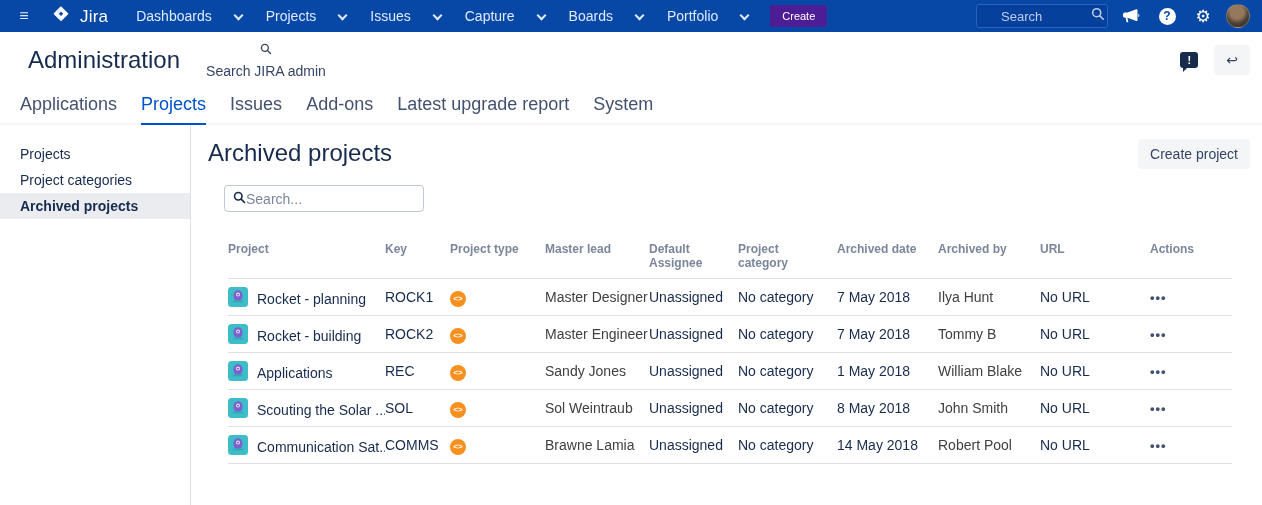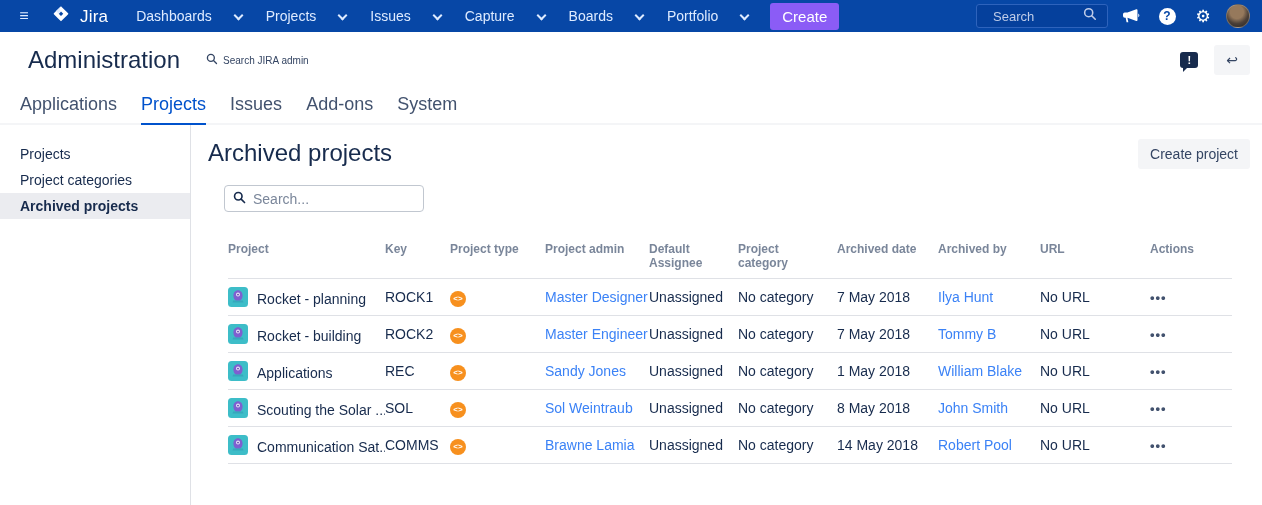--- a/index.html
+++ b/index.html
@@ -12,41 +12,41 @@
   .nav-left { display:flex; align-items:center; gap:4px; flex:1; }
   .hamburger { width:28px; height:24px; display:flex; align-items:center; justify-content:center;
     font-size:16px; color:#DEEBFF; cursor:pointer; }
   .jira-logo { display:flex; align-items:flex-end; gap:10px; margin:0 14px 0 10px; cursor:pointer; }
   .jira-logo .wordmark { font-size:17px; font-weight:400; color:#fff; letter-spacing:.2px; }
   .nav-menu { display:flex; align-items:center; gap:20px; font-size:14px; font-weight:500;
     color:#DEEBFF; padding:5px 10px; border-radius:3px; cursor:pointer; white-space:nowrap; }
   .nav-menu .chev { width:8px; height:8px; position:relative; top:-2px; margin-left:2px; }
   .nav-menu .chev::after { content:""; position:absolute; left:1px; top:2px; width:5px; height:5px;
     border-right:2px solid #DEEBFF; border-bottom:2px solid #DEEBFF; transform:rotate(45deg); }
-  .create-btn { background:#8b5cf6; color:#fff; font-size:15px; font-weight:500;
+  .create-btn { background:#4c1d95; color:#fff; font-size:11px; font-weight:500;
     border:none; border-radius:3px; padding:5px 12px; margin-left:8px; cursor:pointer; }
   .nav-right { display:flex; align-items:center; gap:10px; }
   .nav-search { display:flex; align-items:center; background:#05409C; border:1px solid #2E63BC;
-    border-radius:3px; height:24px; width:132px; padding:0 16px; }
+    border-radius:3px; height:24px; width:132px; padding:0 24px; }
   .nav-search input { background:transparent; border:none; outline:none; color:#BFCCE8; flex:1;
     font-size:13px; font-family:inherit; width:90px; }
   .nav-search input::placeholder { color:#BFCCE8; }
   .nav-icon { width:26px; height:26px; display:flex; align-items:center; justify-content:center; cursor:pointer; }
   .help-bubble { width:17px; height:17px; border-radius:50%; background:#fff; color:#0747A6;
     font-size:12px; font-weight:700; display:flex; align-items:center; justify-content:center; }
   .gear-glyph { color:#fff; font-size:17px; line-height:1; }
   .avatar { width:24px; height:24px; border-radius:50%;
     background:radial-gradient(circle at 45% 32%, #96795c 0 34%, #4c4038 60%, #23201d 100%);
     border:1px solid rgba(255,255,255,.25); cursor:pointer; }
 
   
   .admin-header { height:56px; display:flex; align-items:center; padding:0 12px 0 20px;margin-left:8px; }
   .admin-title { font-size:24px; font-weight:500; color:#172B4D; }
-  .admin-search { display:flex; align-items:center; gap:5px; margin-left:26px; font-size:10px;
-    color:#344563; cursor:pointer; }
+  .admin-search { display:flex; align-items:center; gap:5px; margin-left:26px; font-size:14px;
+    color:#344563; cursor:pointer;flex-direction:column; }
   .spacer { flex:1; }
   .feedback-icon { width:18px; height:16px; background:#172B4D; border-radius:3px; position:relative;
     color:#fff; font-size:11px; font-weight:700; display:flex; align-items:center; justify-content:center;
     margin-right:16px; cursor:pointer; }
   .feedback-icon::after { content:""; position:absolute; bottom:-4px; left:3px;
     border:3px solid transparent; border-top-color:#172B4D; border-left-color:#172B4D; }
   .back-btn { background:#F4F5F7; border:none; border-radius:3px; height:30px; padding:0 12px;
     font-size:14px; color:#344563; font-family:inherit; display:flex; align-items:center; gap:6px; cursor:pointer; }
 
   
@@ -60,35 +60,35 @@
   .side-item { font-size:14px; color:#172B4D; padding:5px 10px 5px 20px; cursor:pointer; }
   .side-item.active { background:#EBECF0; font-weight:700; }
   .main { flex:1; padding:14px 12px 0 17px; }
 
   .main-head { display:flex; align-items:flex-start; }
   .main-title { font-size:24px; font-weight:500; color:#172B4D; }
   .create-project-btn { margin-left:auto; background:#F4F5F7; border:none; border-radius:3px;
     height:30px; padding:0 12px; font-size:14px; color:#344563; font-family:inherit; cursor:pointer; }
 
   .table-search { margin:16px 0 0 16px; width:200px; height:27px; border:1px solid #C1C7D0;
-    border-radius:4px; display:flex; align-items:center; padding:0 8px; gap:7px; }
+    border-radius:4px; display:flex; align-items:center; padding:0 8px; }
   .table-search input { border:none; outline:none; font-size:14px; color:#172B4D; flex:1;
     font-family:inherit; width:120px; }
   .table-search input::placeholder { color:#7A869A; }
 
   
   table { border-collapse:collapse; table-layout:fixed; width:1004px; margin:22px 0 8px 20px; }
   th { text-align:left; vertical-align:top; font-size:12px; font-weight:700; color:#7A869A;
     padding:8px 8px 8px 0; }
   td { border-top:1px solid #DFE1E6; font-size:14px; color:#172B4D; padding:8px 8px 8px 0;
     height:35px; white-space:nowrap; overflow:hidden; }
   tr.last-line td { border-bottom:1px solid #DFE1E6; }
   .proj-cell { display:flex; align-items:flex-end; gap:9px; }
   .proj-avatar { width:20px; height:20px; flex:none; }
-  a.lnk { color:#3b82f6; text-decoration:none; cursor:pointer; }
+  a.lnk { color:#404040; text-decoration:none; cursor:pointer; }
   .type-icon { width:16px; height:16px; border-radius:50%; background:#F7901E; color:#fff;
     display:inline-flex; align-items:center; justify-content:center; font-size:8px; font-weight:700;
     letter-spacing:0; line-height:1; }
   .meatballs { color:#42526E; font-size:13px; font-weight:700; letter-spacing:1px; cursor:pointer; }
 </style>
 </head>
 <body>
 
 <div class="navbar">
   <div class="nav-left">
@@ -170,20 +170,21 @@
   <button class="back-btn">
     <span>↩</span>
   </button>
 </div>
 
 <div class="tabbar">
   <div class="tab">Applications</div>
   <div class="tab active">Projects</div>
   <div class="tab">Issues</div>
   <div class="tab">Add-ons</div>
+  <div class="tab">Latest upgrade report</div>
   <div class="tab">System</div>
 </div>
 
 <div class="content">
   <div class="sidebar">
     <div class="side-item">Projects</div>
     <div class="side-item">Project categories</div>
     <div class="side-item active">Archived projects</div>
   </div>
 
@@ -214,21 +215,21 @@
           <col style="width:101px">
           <col style="width:102px">
         <col style="width:110px">
           <col style="width:82px">
       </colgroup>
       <thead>
         <tr>
           <th>Project</th>
           <th>Key</th>
           <th>Project type</th>
-          <th>Project admin</th>
+          <th>Master lead</th>
           <th>Default Assignee</th>
           <th>Project category</th>
           <th>Archived date</th>
           <th>Archived by</th>
           <th>URL</th>
           <th>Actions</th>
         </tr>
       </thead>
       <tbody id="rows-body">
       <tr>

